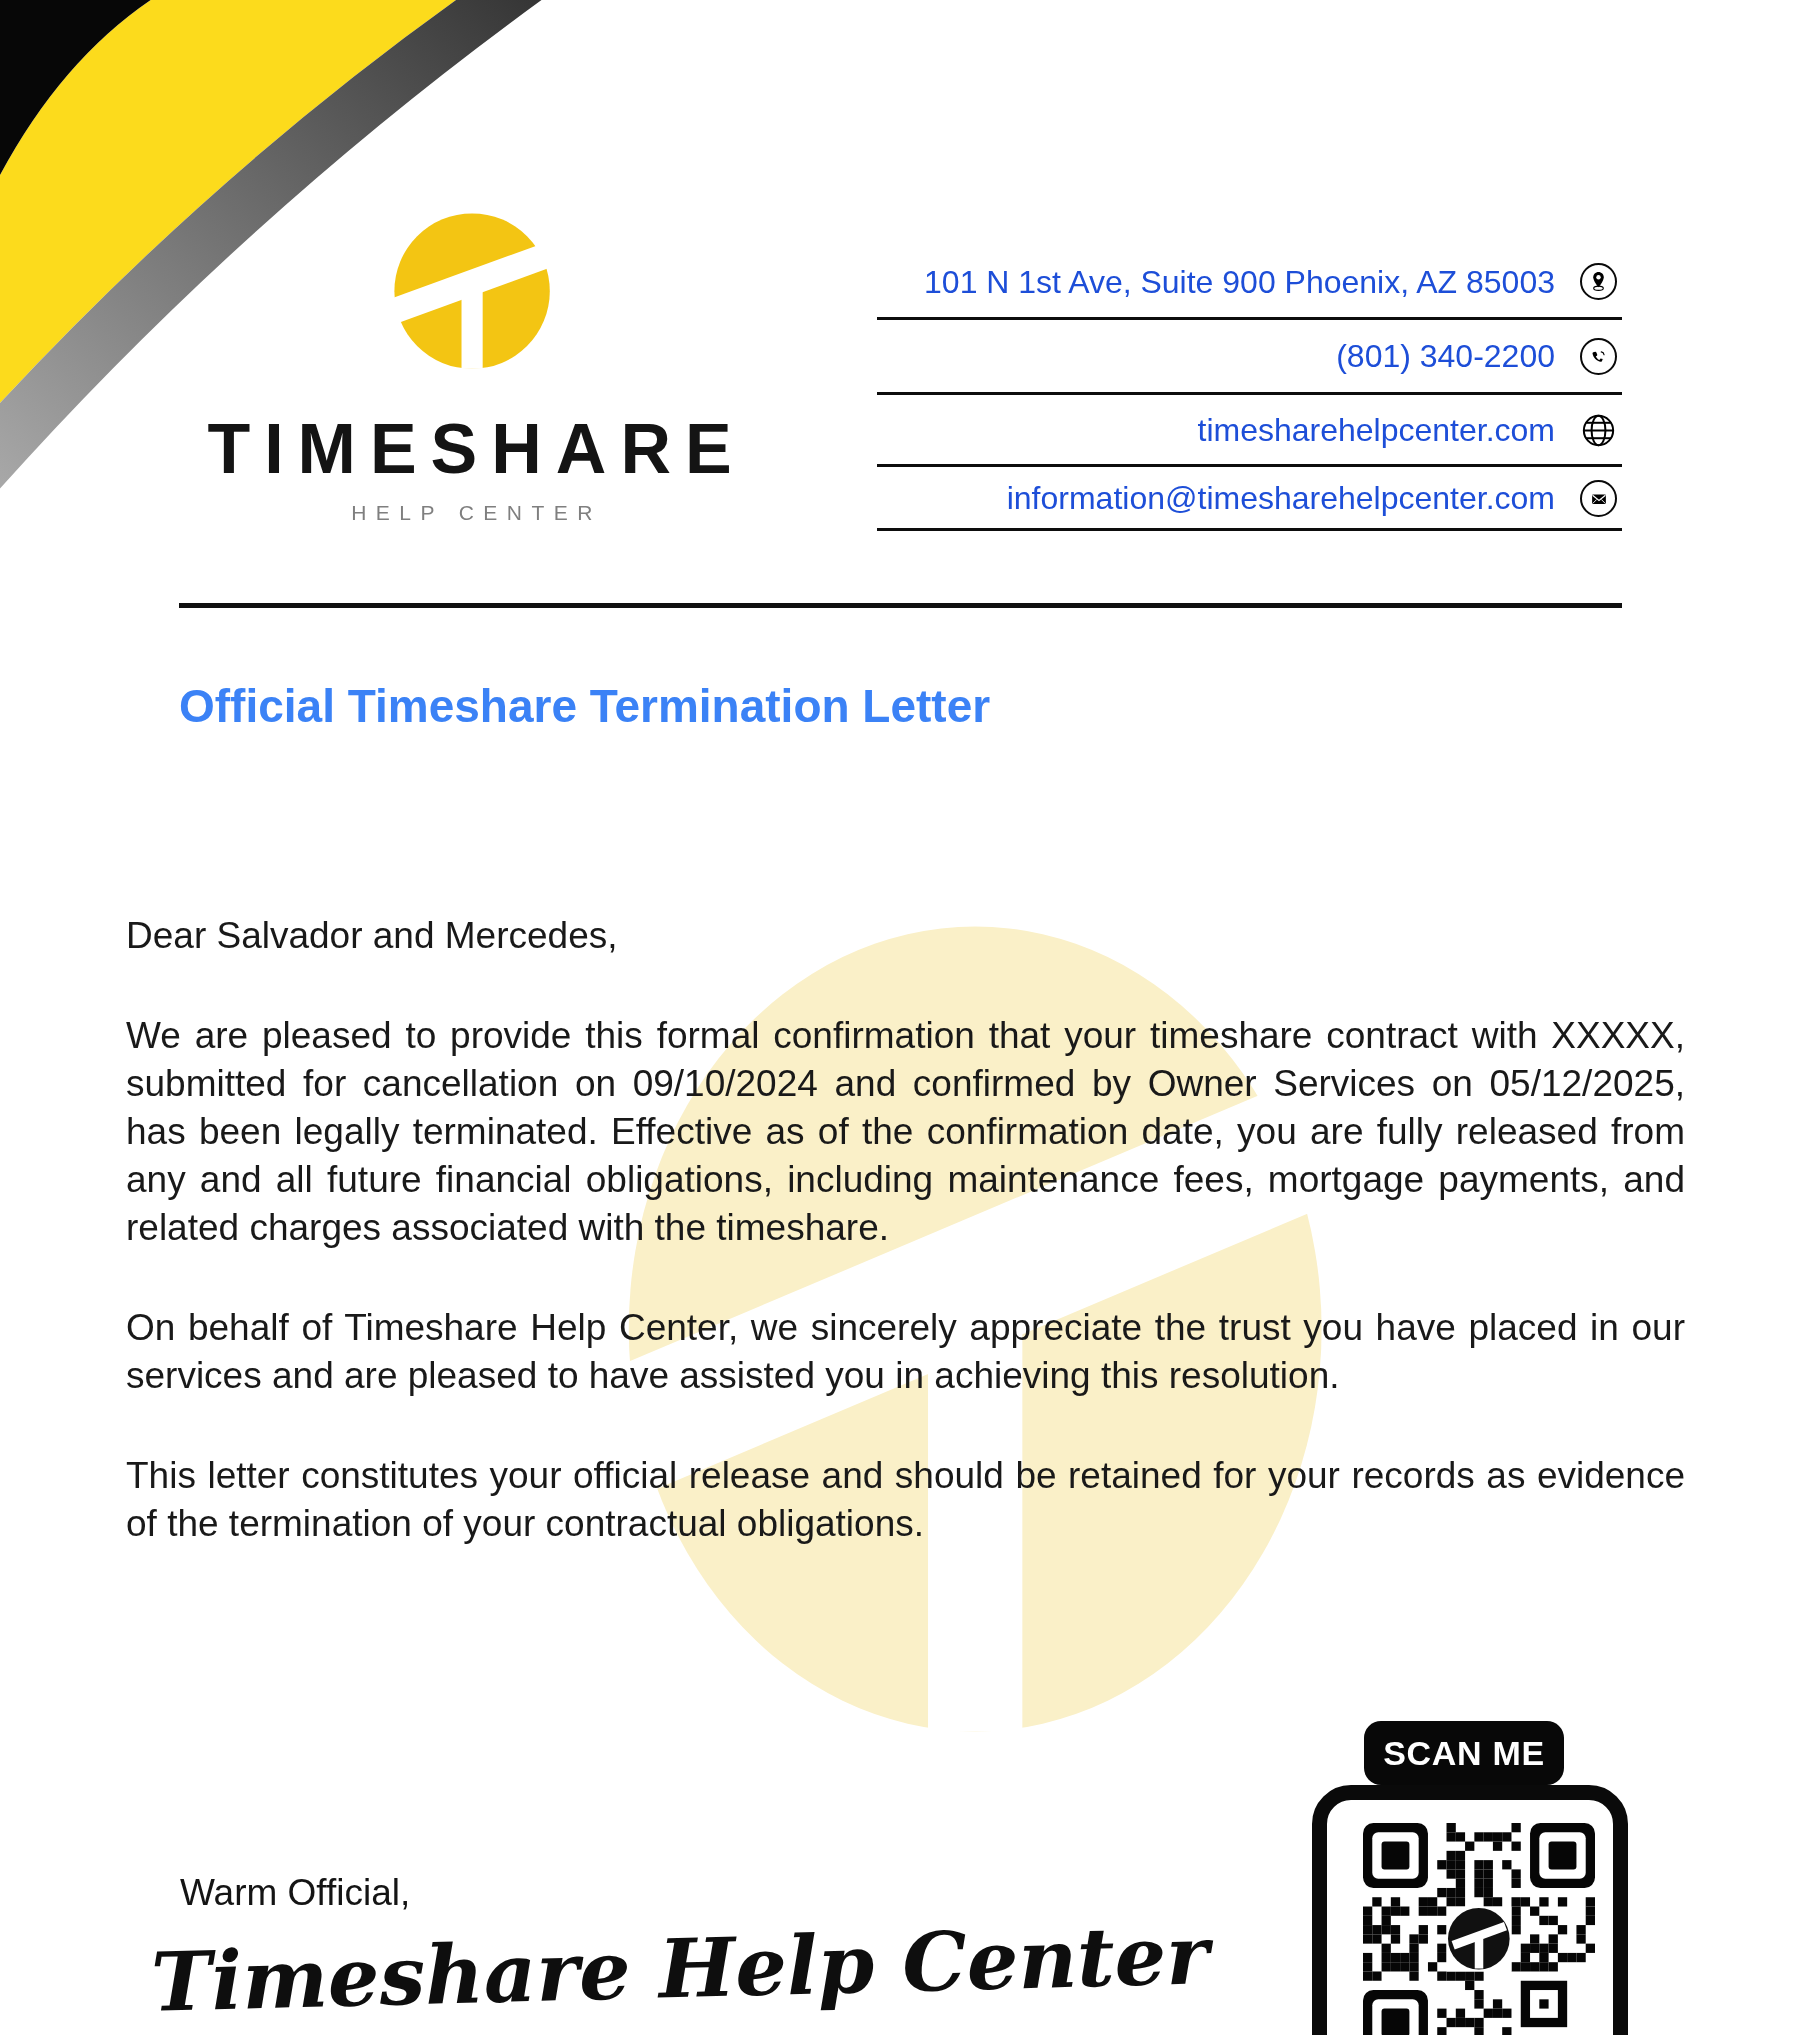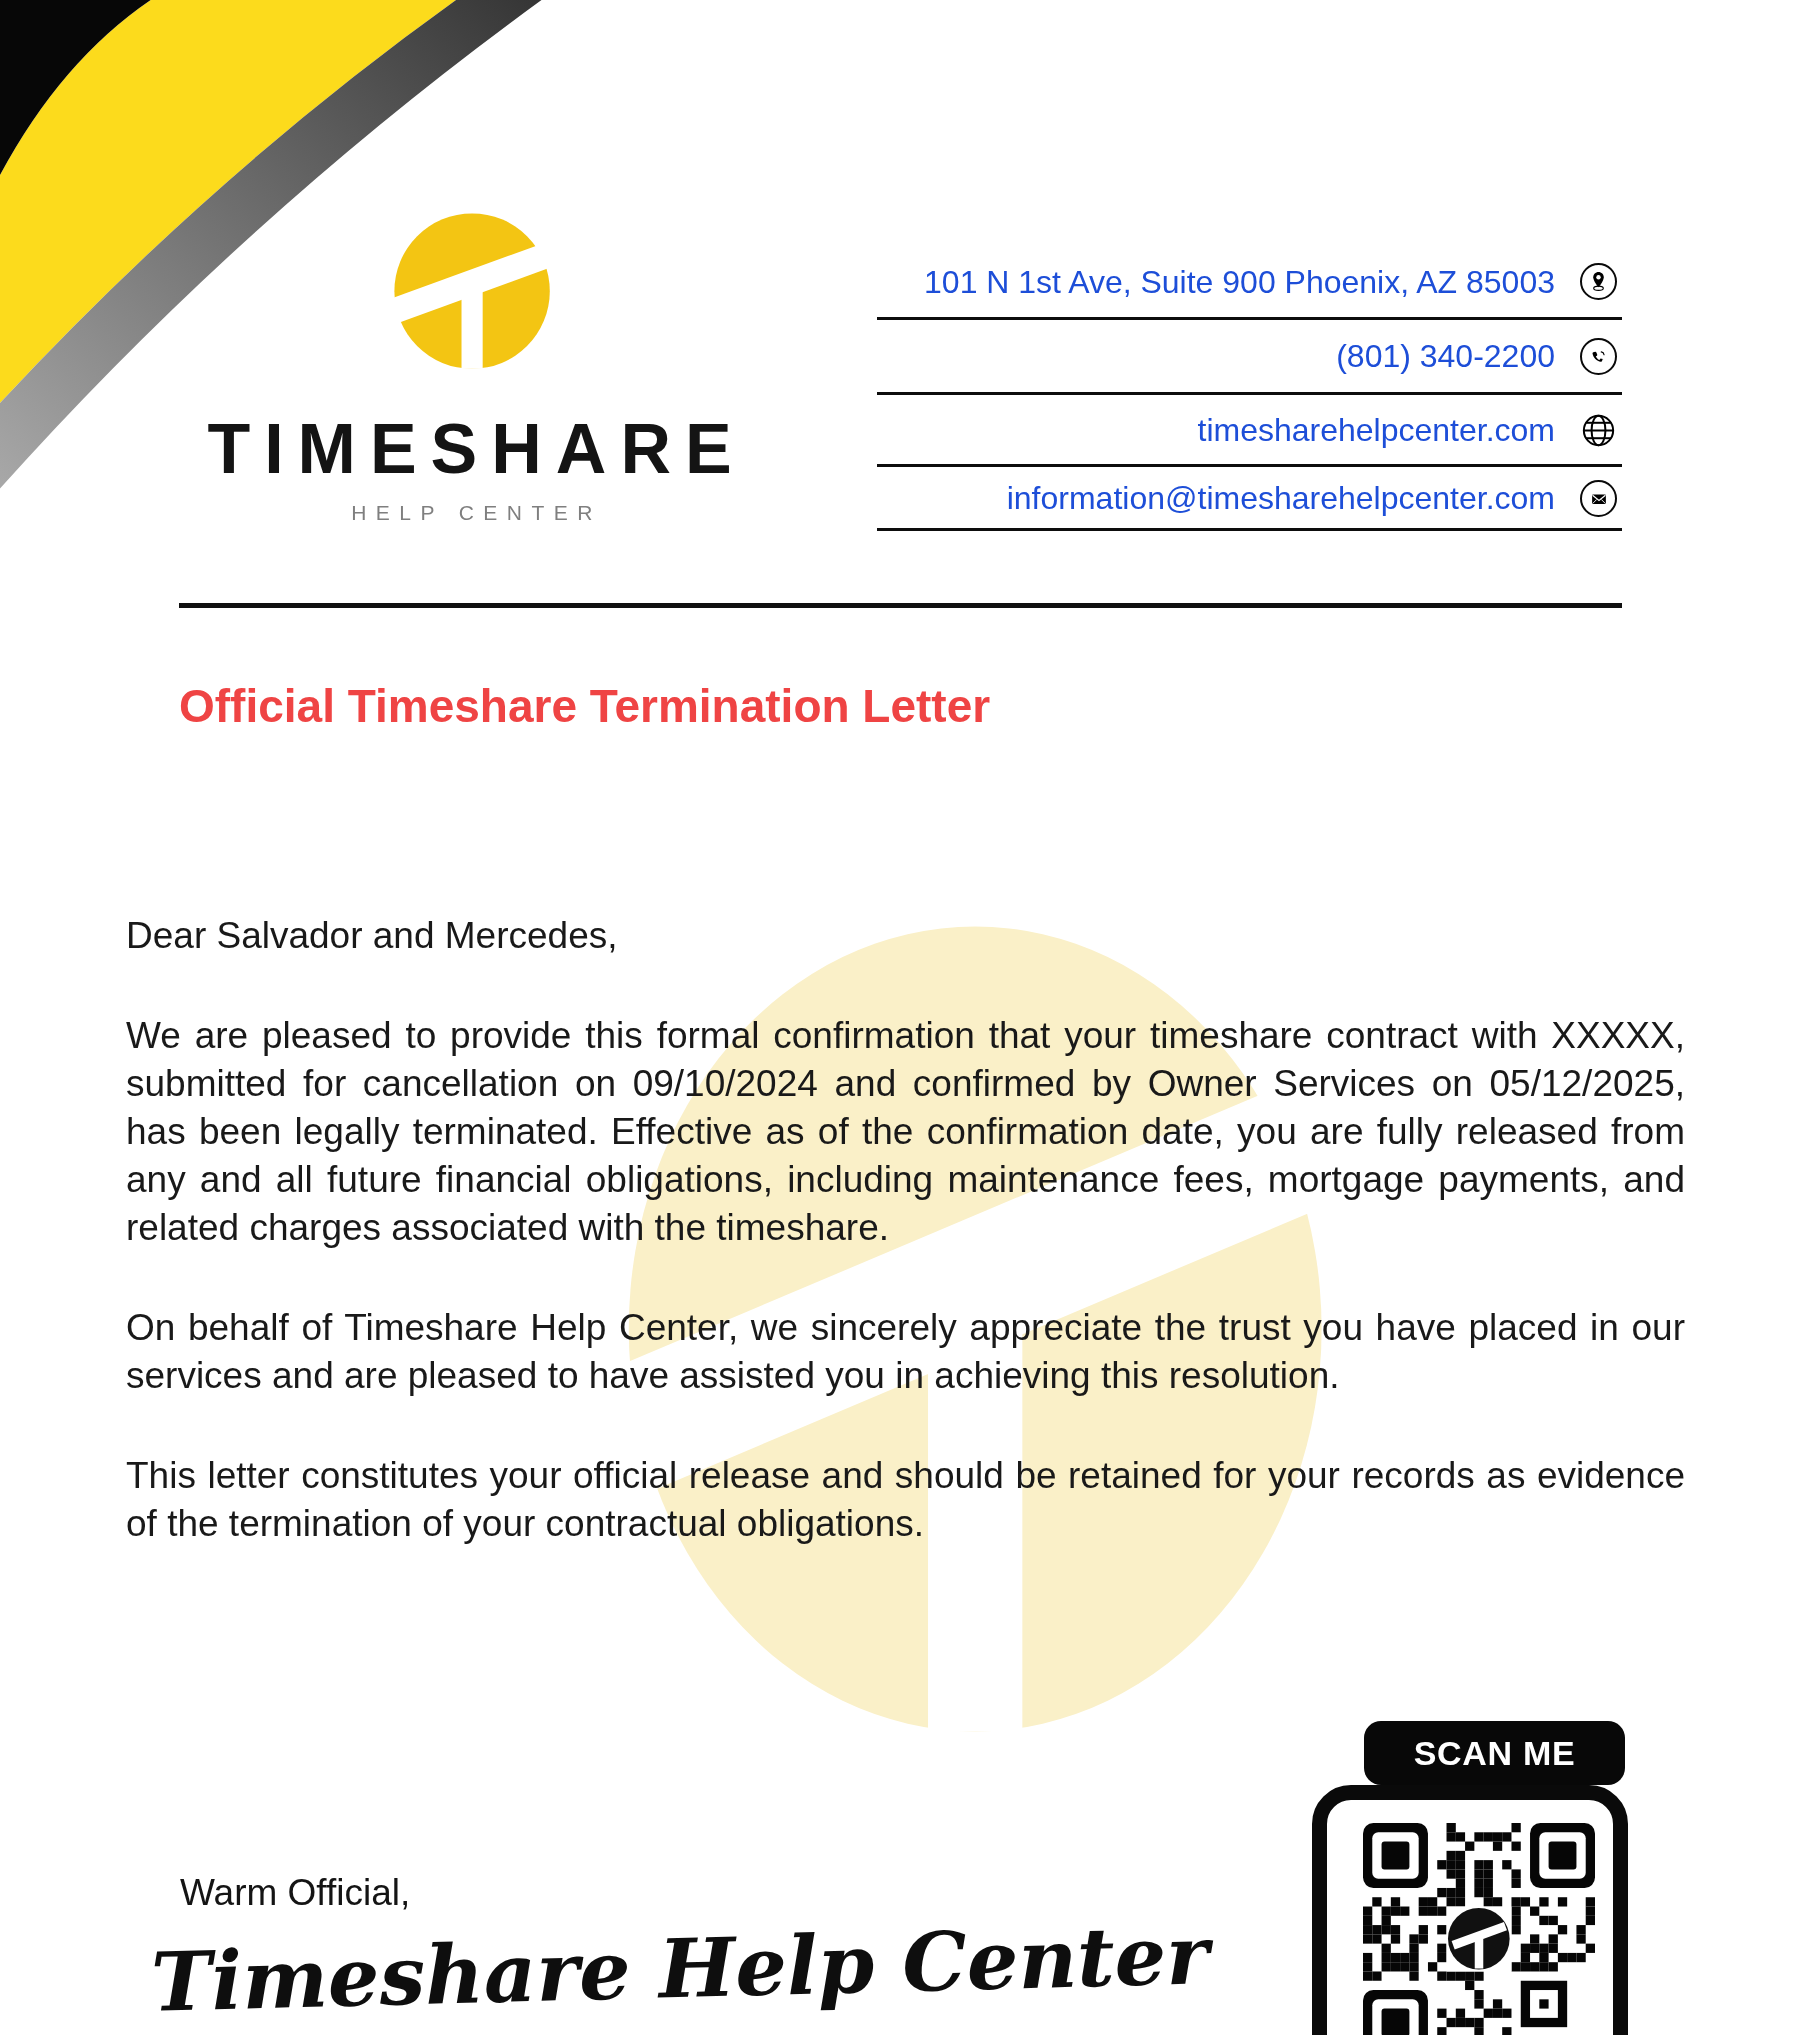--- a/index.html
+++ b/index.html
@@ -38,37 +38,37 @@
   .bicon{
     position:absolute;right:182px;width:37px;height:37px;display:flex;
     align-items:center;justify-content:center;z-index:2;
   }
 
   #main-rule{left:179px;top:603px;width:1443px;height:5.3px;background:#101010;z-index:2;}
 
   
   #page-title{
     left:179px;top:679px;z-index:2;margin:0;
-    font-size:46px;font-weight:700;color:#ef4444;letter-spacing:0;
+    font-size:46px;font-weight:700;color:#3b82f6;letter-spacing:0;
   }
   #letter-body{
     left:126px;top:912px;width:1559px;z-index:2;
     font-size:37px;line-height:48px;color:#191919;text-align:justify;
   }
   #letter-body p{margin:0 0 52px 0;}
   #closing{left:180px;top:1872px;z-index:2;font-size:37px;color:#141414;}
   #signature{
     left:151px;top:1921px;z-index:2;white-space:nowrap;
     font-family:"DejaVu Serif",serif;font-style:italic;font-weight:700;
     font-size:81px;color:#0e0e0e;transform:rotate(-1.5deg);
   }
 
   
   #qr-tab{
-    left:1364px;top:1721px;width:261px;height:64px;background:#080808;border-radius:17px;
+    left:1364px;top:1721px;width:200px;height:64px;background:#080808;border-radius:17px;
     display:flex;align-items:center;justify-content:center;z-index:3;
   }
   #qr-tab span{color:#ffffff;font-size:34px;font-weight:700;letter-spacing:.02em;}
   #qr-frame{
     left:1312px;top:1785px;width:316px;height:324px;box-sizing:border-box;
     border:15.5px solid #0a0a0a;border-radius:39px;background:#ffffff;z-index:2;
   }
   #qr-svg{position:absolute;left:1363px;top:1823px;z-index:3;}
 </style>
 </head>

